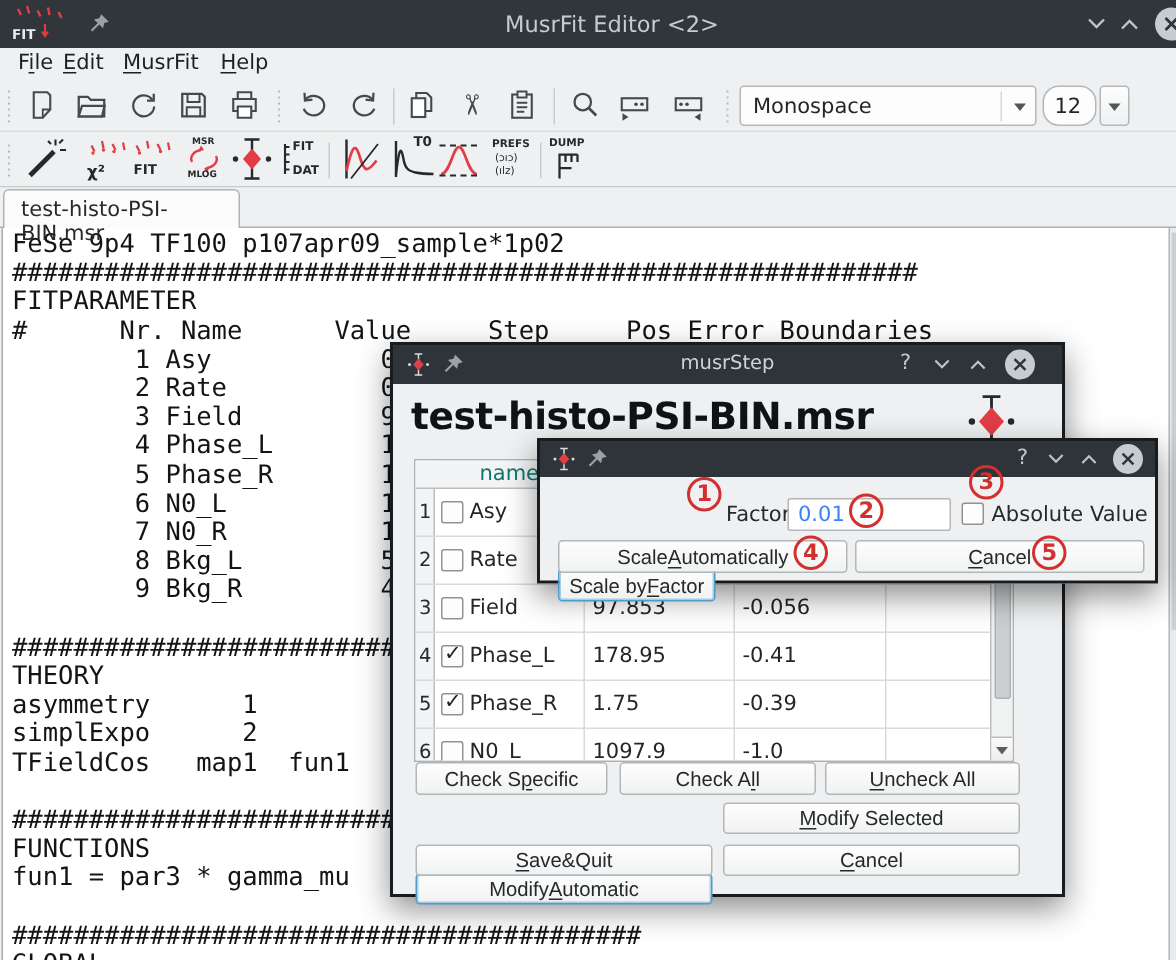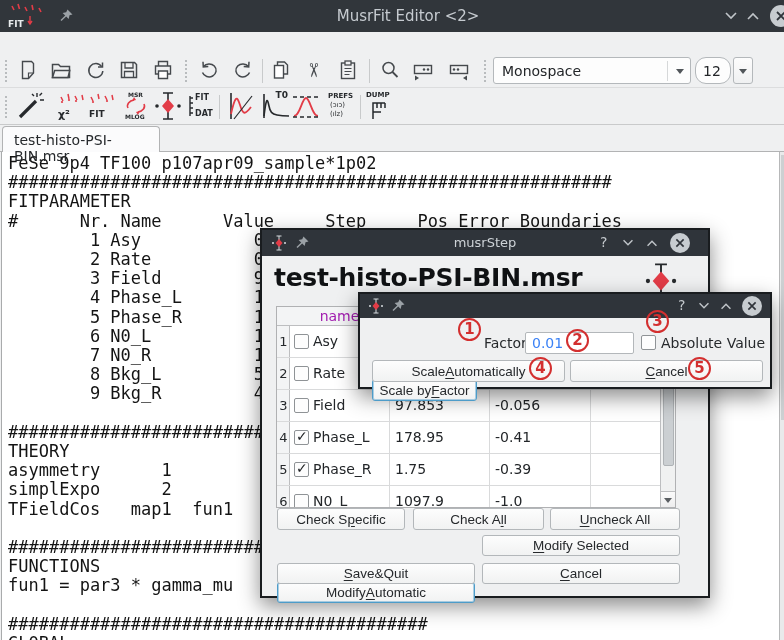--- a/index.html
+++ b/index.html
@@ -56,21 +56,21 @@
 
   .btn{position:absolute;background:linear-gradient(#fdfdfd,#f1f2f2);border:1px solid #b3b7ba;border-radius:3px;
        font-size:13.5px;color:#26292c;display:flex;align-items:center;justify-content:center;padding:0;}
   .btn.focused{border-color:#4d9cc9;box-shadow:inset 0 0 0 1px rgba(77,156,201,.45);margin-top:47px;}
 
   .heading{position:absolute;font-size:25px;font-weight:bold;color:#101214;letter-spacing:-.3px;}
 
   
   .ptable{position:absolute;left:14px;top:76px;width:400px;height:202px;background:#fff;border:1px solid #b0b1b3;overflow:hidden;font-size:14px;}
   .pt-head{position:absolute;left:0;top:0;width:398px;height:19px;background:#f3f4f5;border-bottom:1px solid #bdbec0;}
-  .pt-head span{position:absolute;left:13px;top:1px;width:99px;text-align:center;color:#a21caf;}
+  .pt-head span{position:absolute;left:13px;top:1px;width:99px;text-align:center;color:#0f766e;}
   .numcol{position:absolute;left:0;top:0;width:13px;height:200px;background:#f3f4f5;border-right:1px solid #bdbec0;}
   .vline{position:absolute;top:19px;width:1px;height:181px;background:#d9dadb;}
   .prow{position:absolute;left:0;width:398px;height:32px;border-bottom:1px solid #d9dadb;}
   .prow .rnum{position:absolute;left:0;top:8px;width:13px;text-align:center;font-size:13px;color:#26292c;}
   .cb{position:absolute;left:17px;top:8px;width:15px;height:15px;background:#fdfdfd;border:1px solid #8f9396;border-radius:2px;}
   .cb span{position:absolute;left:1px;top:-3px;font-size:14px;font-weight:bold;color:#1d2023;}
   .pname{position:absolute;left:36px;top:7px;}
   .pval{position:absolute;left:118px;top:7px;}
   .pstep{position:absolute;left:218px;top:7px;}
   .tscroll{position:absolute;left:383px;top:0;width:15px;height:200px;background:#f0f1f1;border-left:1px solid #bdbec0;}
@@ -112,20 +112,26 @@
     <svg class="tb-ctl" style="left:744px;" viewBox="0 0 18 18">
       <path d="M4 12l5-5 5 5" stroke="#c0c5c9" stroke-width="1.6" fill="none"></path>
     </svg>
     <div class="circ-close" style="left:770px;top:5px;">
       <svg width="22" height="22" viewBox="0 0 22 22">
           <path d="M7 7l8 8M15 7l-8 8" stroke="#2f343a" stroke-width="1.8"></path>
         </svg>
     </div>
   </div>
 
+  <div class="menubar">
+    <span class="menu-item" style="left:12px;"><span>F</span><span class="u">i</span><span>le</span></span>
+    <span class="menu-item" style="left:42px;"><span></span><span class="u">E</span><span>dit</span></span>
+    <span class="menu-item" style="left:82px;"><span></span><span class="u">M</span><span>usrFit</span></span>
+    <span class="menu-item" style="left:147px;"><span></span><span class="u">H</span><span>elp</span></span>
+  </div>
 
   <div class="toolbar1">
     <div class="handle" style="left:4px;top:6px;"></div>
 
     <svg class="ticon" style="left:16px;" viewBox="0 0 24 24">
       <path d="M6.5 3.5h9l2 2v9.5l-5 5.5h-6z" fill="none" stroke="#45494d" stroke-width="1.4"></path>
       <path d="M17.5 15h-5v5.5" fill="none" stroke="#45494d" stroke-width="1.2"></path>
     </svg>
     <svg class="ticon" style="left:49px;" viewBox="0 0 24 24">
       <path d="M3.5 19.5v-13h6l2 2h9v11z" fill="none" stroke="#45494d" stroke-width="1.5"></path>

